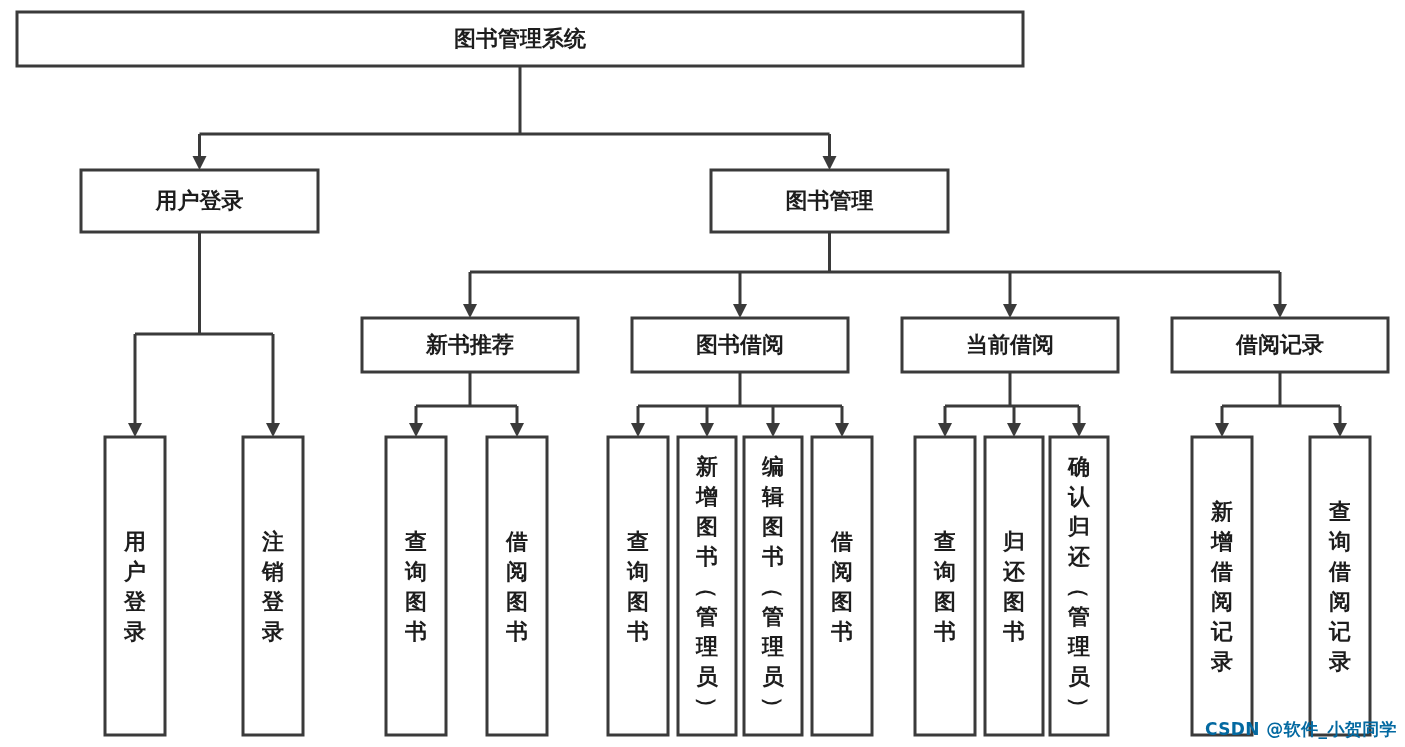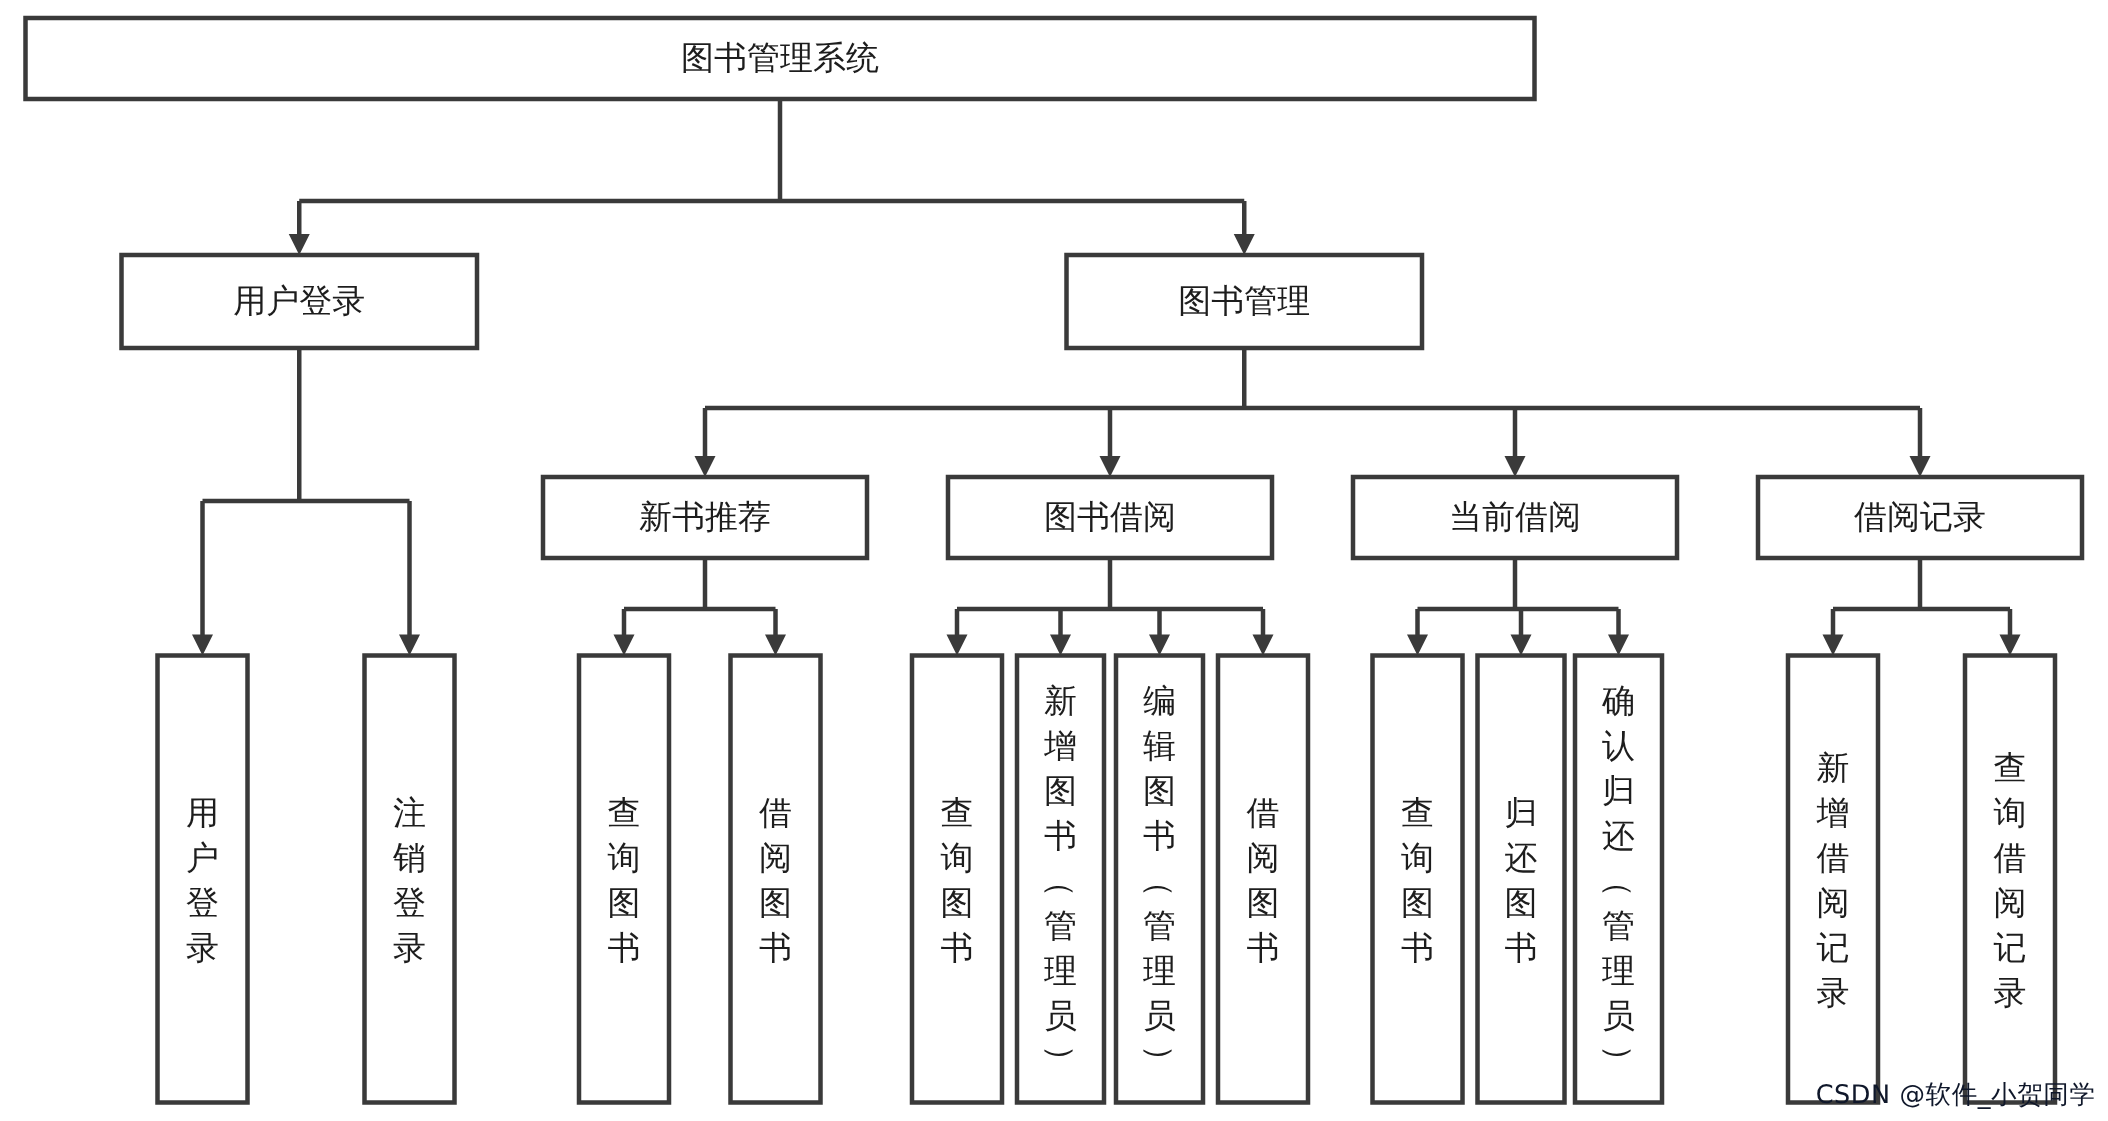--- a/index.html
+++ b/index.html
@@ -13,20 +13,21 @@
     font-family: "DejaVu Sans", "Liberation Sans", sans-serif;
     overflow: hidden;
     position: relative;
   }
   #diagram-root {
     position: absolute;
     left: 0;
     top: 0;
     width: 1405px;
     height: 747px;
+    font-weight: bold;
   }
   svg#tree-svg {
     display: block;
     width: 1405px;
     height: 747px;
   }
   .node-box {
     fill: #ffffff;
     stroke: #3a3a3a;
     stroke-width: 3;
@@ -53,21 +54,21 @@
     font-size: 22px;
     fill: #1d1d1d;
     text-anchor: middle;
   }
   .watermark {
     position: absolute;
     right: 8px;
     bottom: 6px;
     font-family: "DejaVu Sans", "Liberation Sans", sans-serif;
     font-size: 17px;
-    color: #0f172a;
+    color: #0369a1;
     white-space: nowrap;
     letter-spacing: 0.4px;
     user-select: none;
   }
 </style>
 </head>
 <body>
 
 <div id="diagram-root">
   <svg id="tree-svg" viewBox="0 0 1405 747" xmlns="http://www.w3.org/2000/svg">

